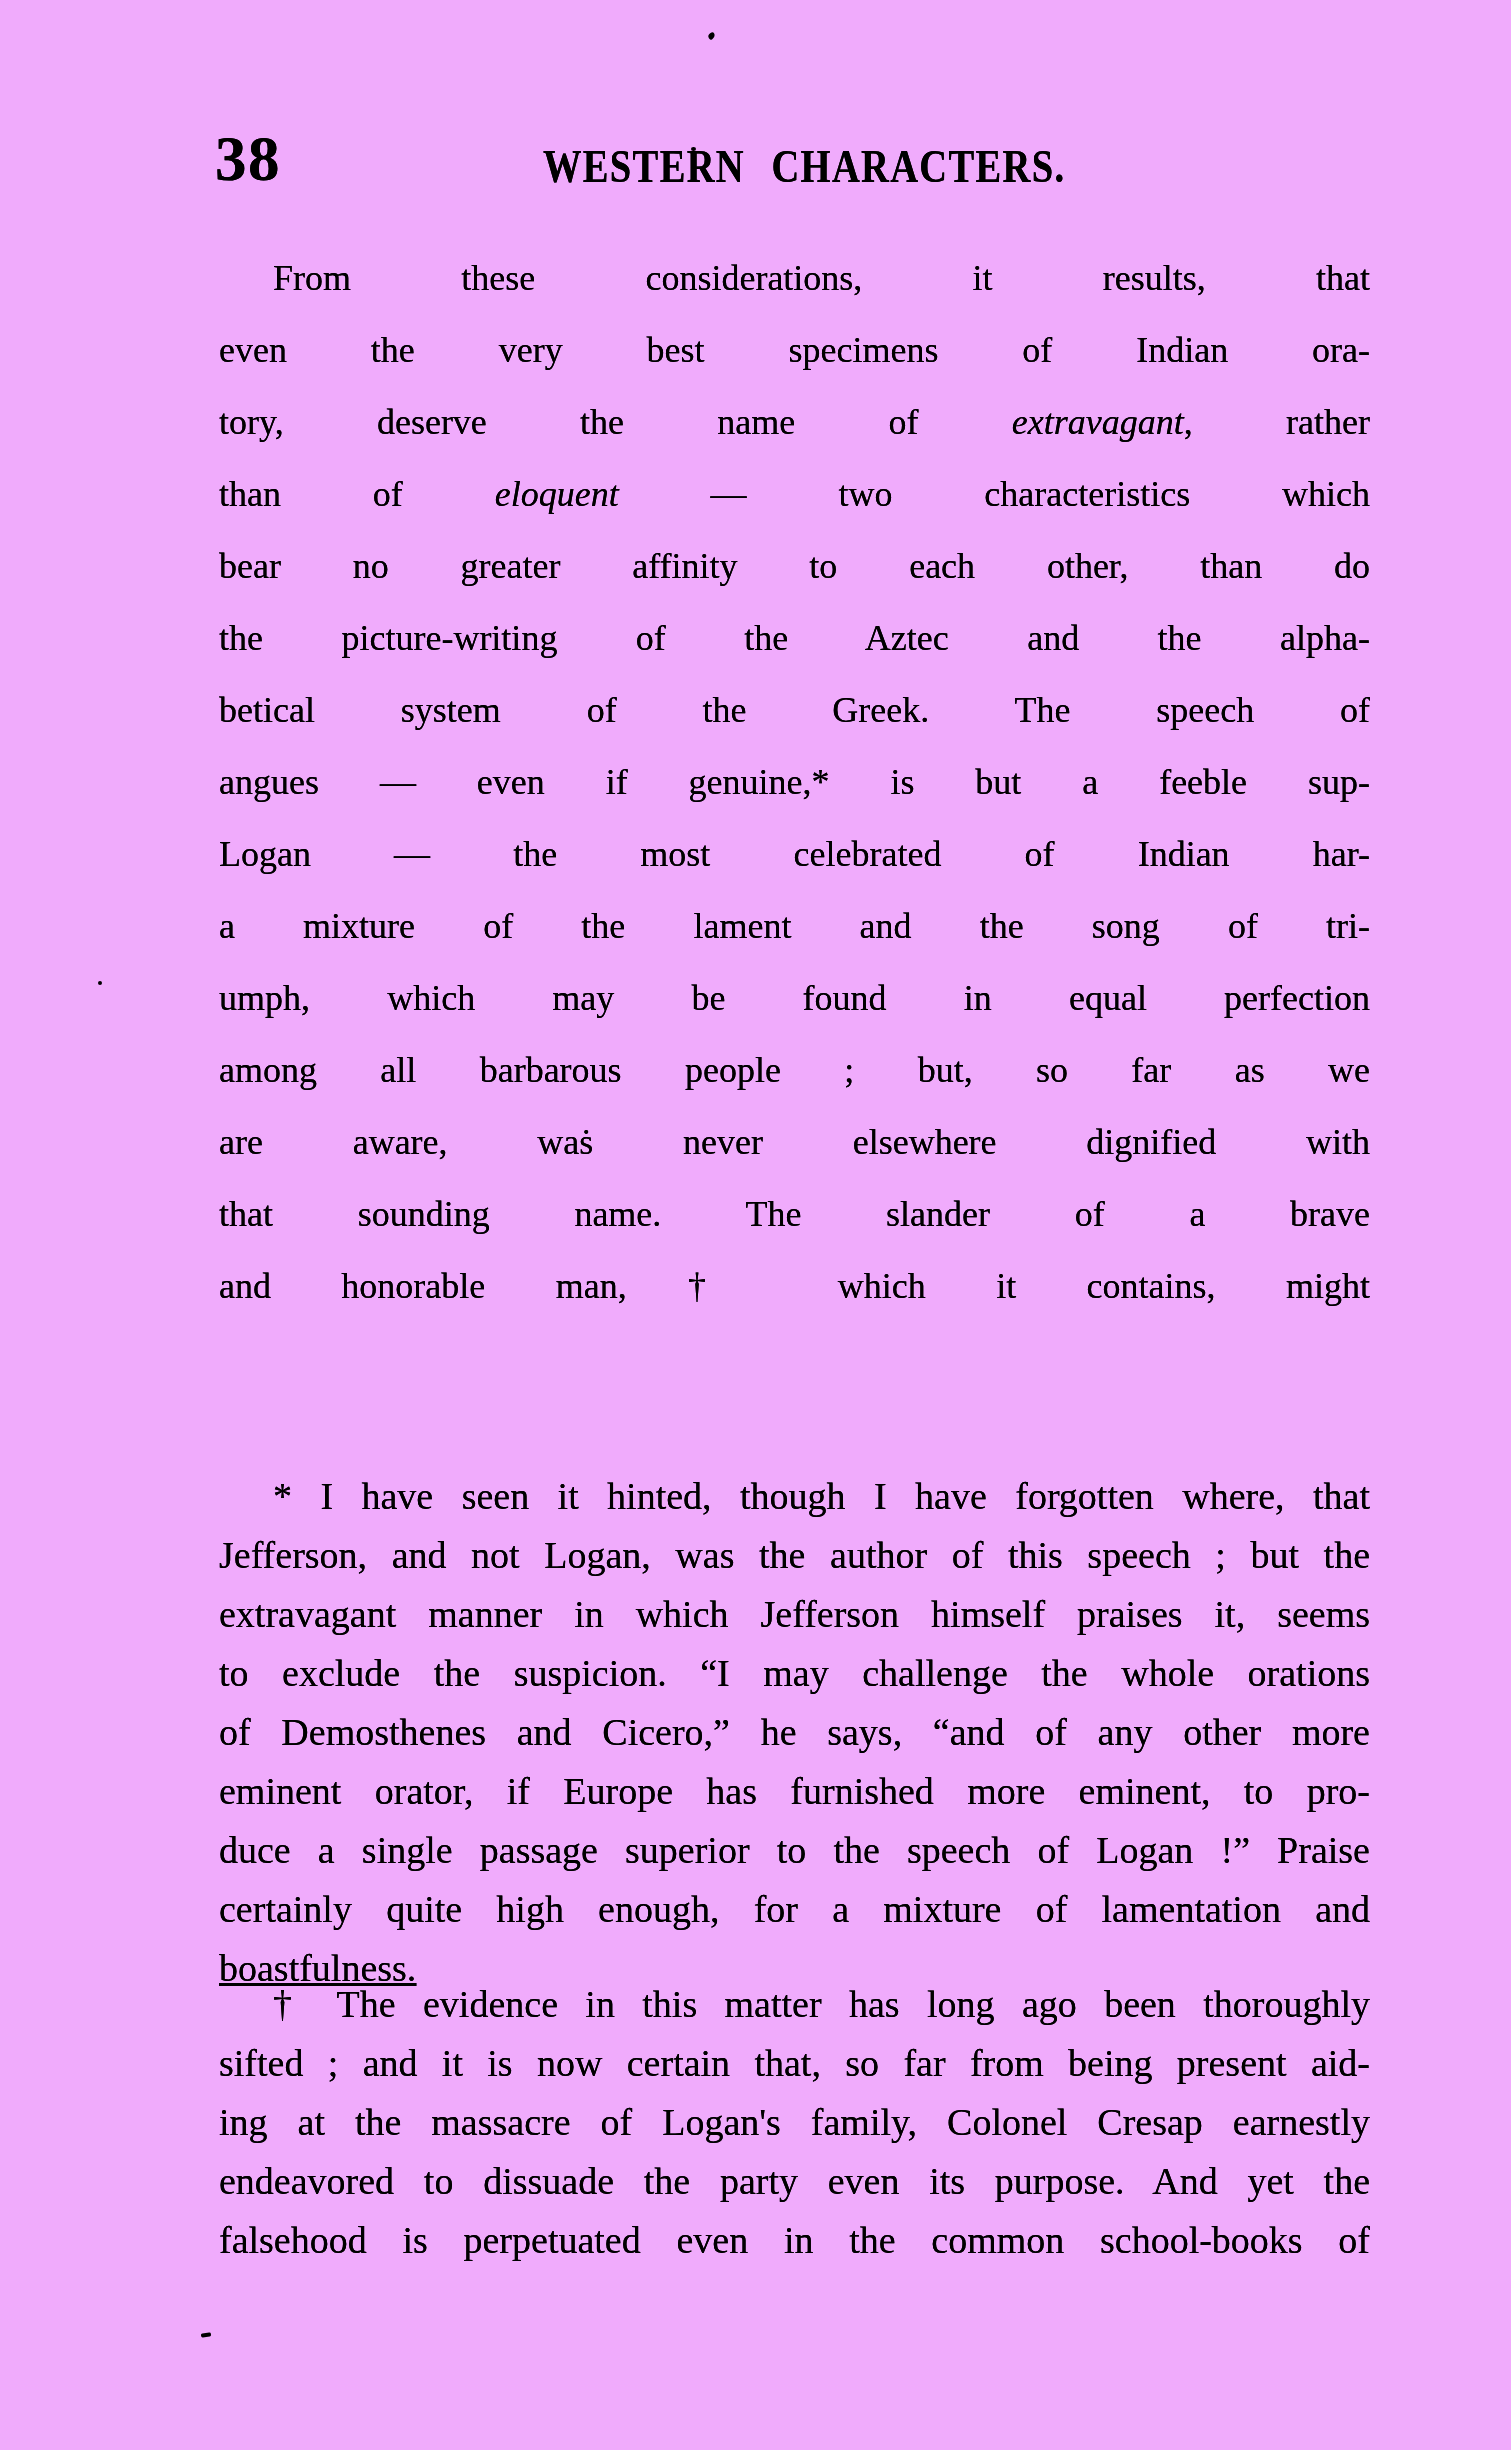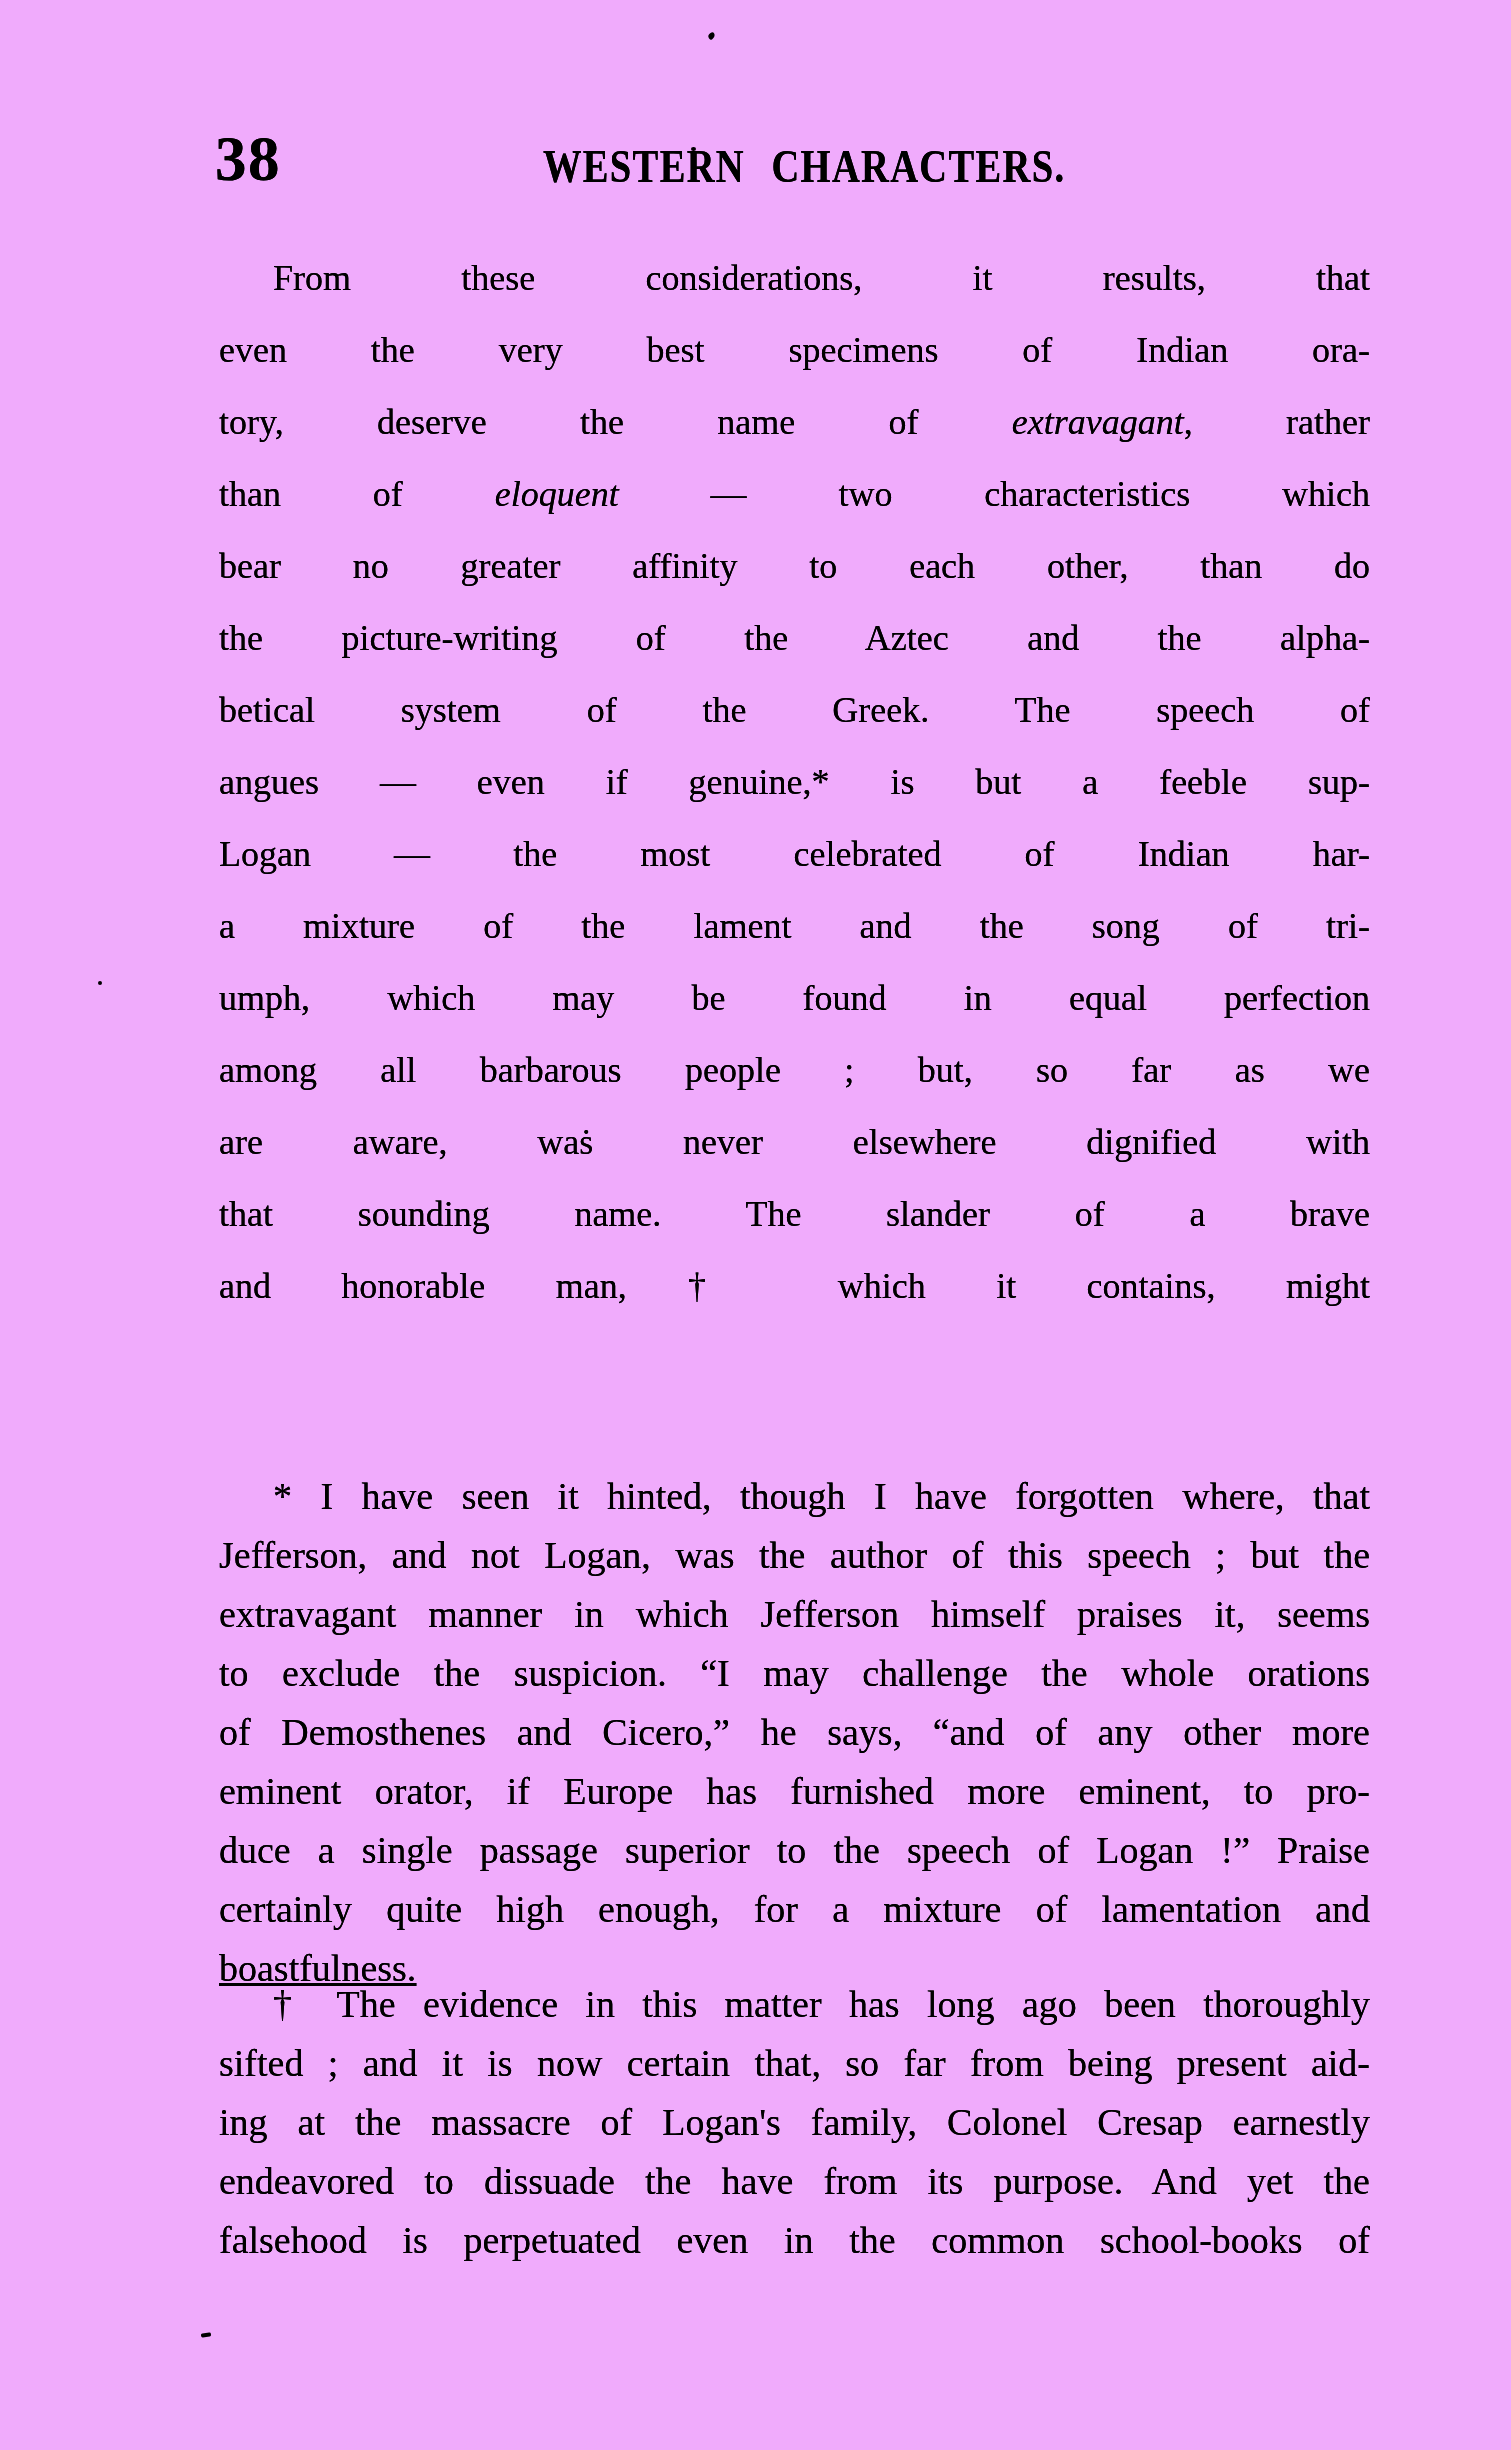--- a/index.html
+++ b/index.html
@@ -99,21 +99,21 @@
     <div class="jline">eminent orator, if Europe has furnished more eminent, to pro-</div>
     <div class="jline">duce a single passage superior to the speech of Logan !”  Praise</div>
     <div class="jline">certainly quite high enough, for a mixture of lamentation and</div>
     <div class="lline">boastfulness.</div>
   </div>
 
   <div class="footnote footnote-2">
     <div class="jline indent">† The evidence in this matter has long ago been thoroughly</div>
     <div class="jline">sifted ; and it is now certain that, so far from being present aid-</div>
     <div class="jline">ing at the massacre of Logan's family, Colonel Cresap earnestly</div>
-    <div class="jline">endeavored to dissuade the have from its purpose.  And yet the</div>
+    <div class="jline">endeavored to dissuade the party even its purpose.  And yet the</div>
     <div class="jline">falsehood is perpetuated even in the common school-books of</div>
   </div>
 
   <div class="speck speck-comma"></div>
   <div class="speck speck-title"></div>
   <div class="speck speck-margin"></div>
   <div class="speck speck-bottom"></div>
 
 </div>
 

